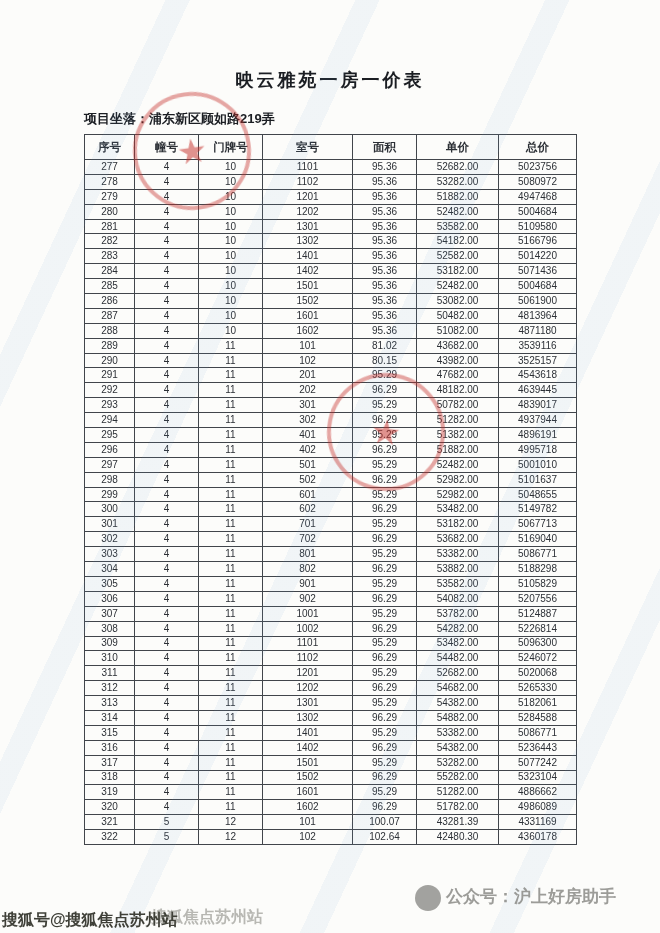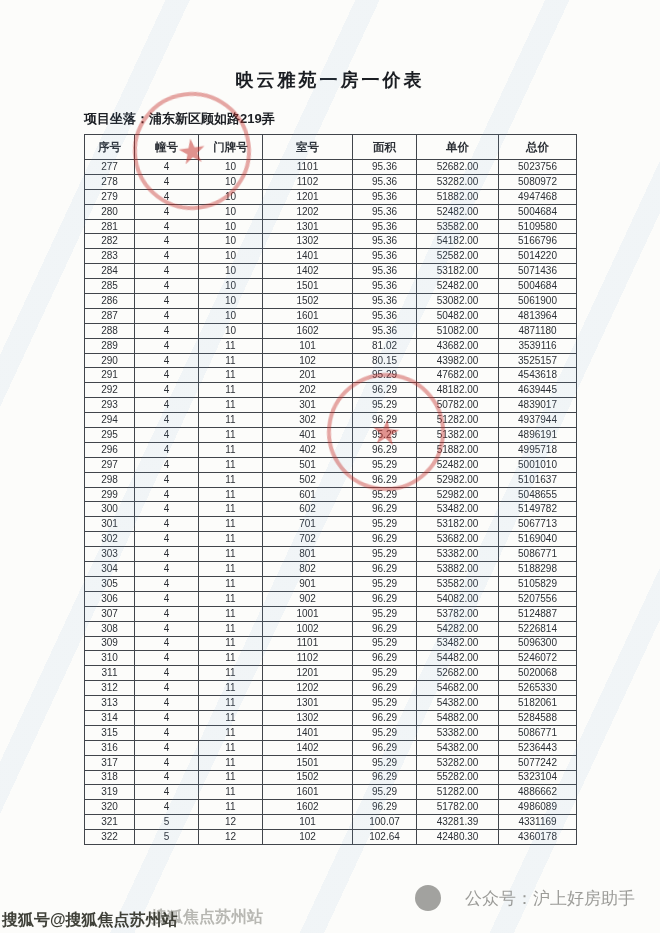--- a/index.html
+++ b/index.html
@@ -88,25 +88,26 @@
     color: rgba(198,48,43,0.52);
     font-size: 34px;
     line-height: 1;
   }
   .stamp-top { left: 133px; top: 92px;  width: 118px; height: 118px; transform: rotate(-8deg); }
   .stamp-mid { left: 327px; top: 373px; width: 118px; height: 118px; transform: rotate(6deg); }
   
   .wm-line {
     position: absolute;
     left: 415px; bottom: 22px;
-    display: flex; align-items: center; gap: 24px;
+    display: flex; gap: 5px;
     color: rgba(128,128,124,0.78);
     font-size: 17px;
     z-index: 7;
     white-space: nowrap;
+    font-weight: bold;
   }
   .wm-circle {
     width: 26px; height: 26px;
     border-radius: 50%;
     background: rgba(128,128,124,0.72);
     flex: 0 0 auto;
   }
   .brand-dark {
     position: absolute;
     left: 2px; bottom: 2px;

